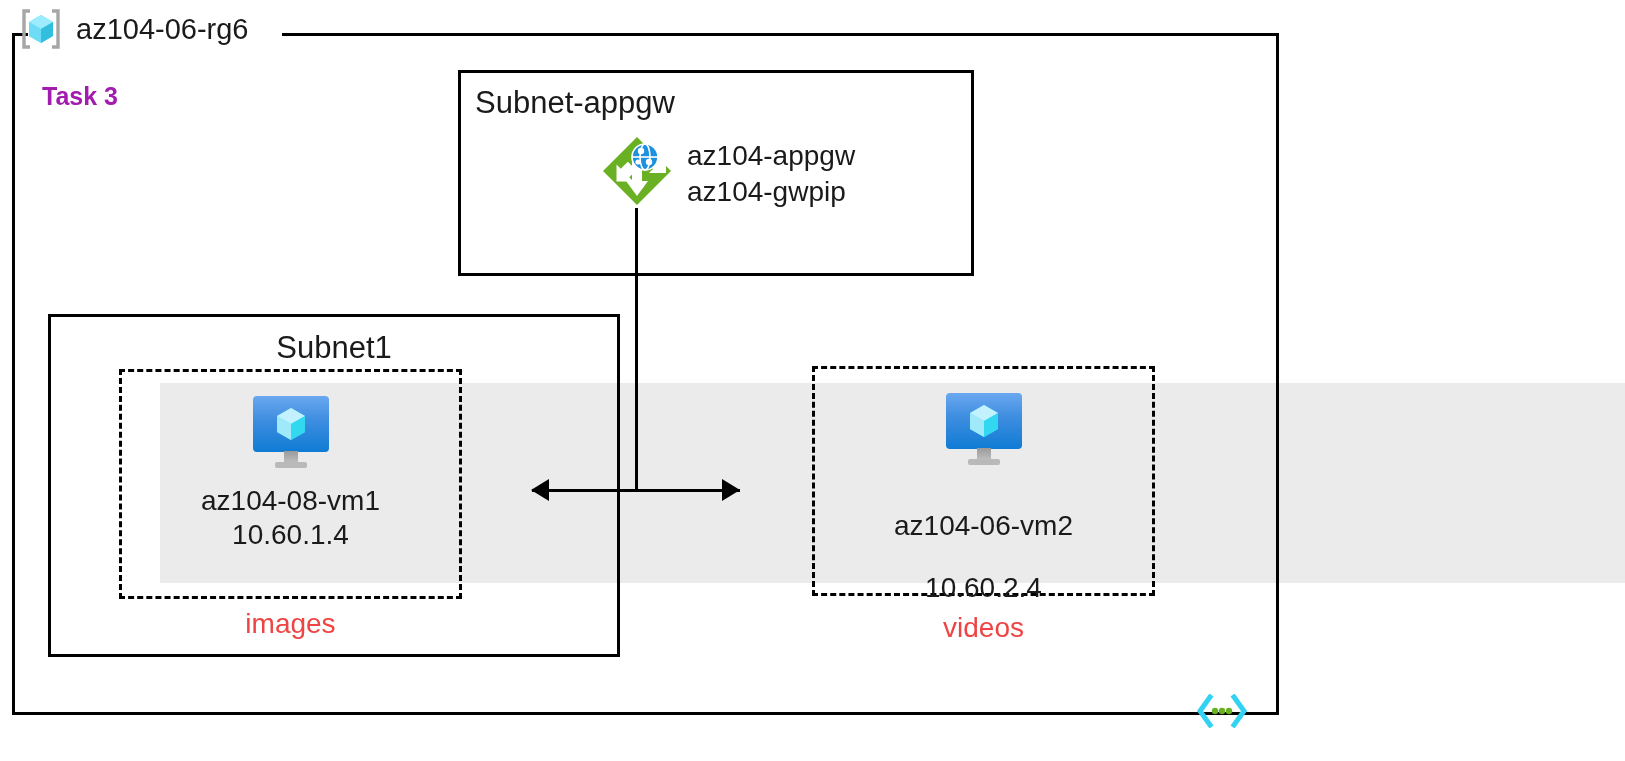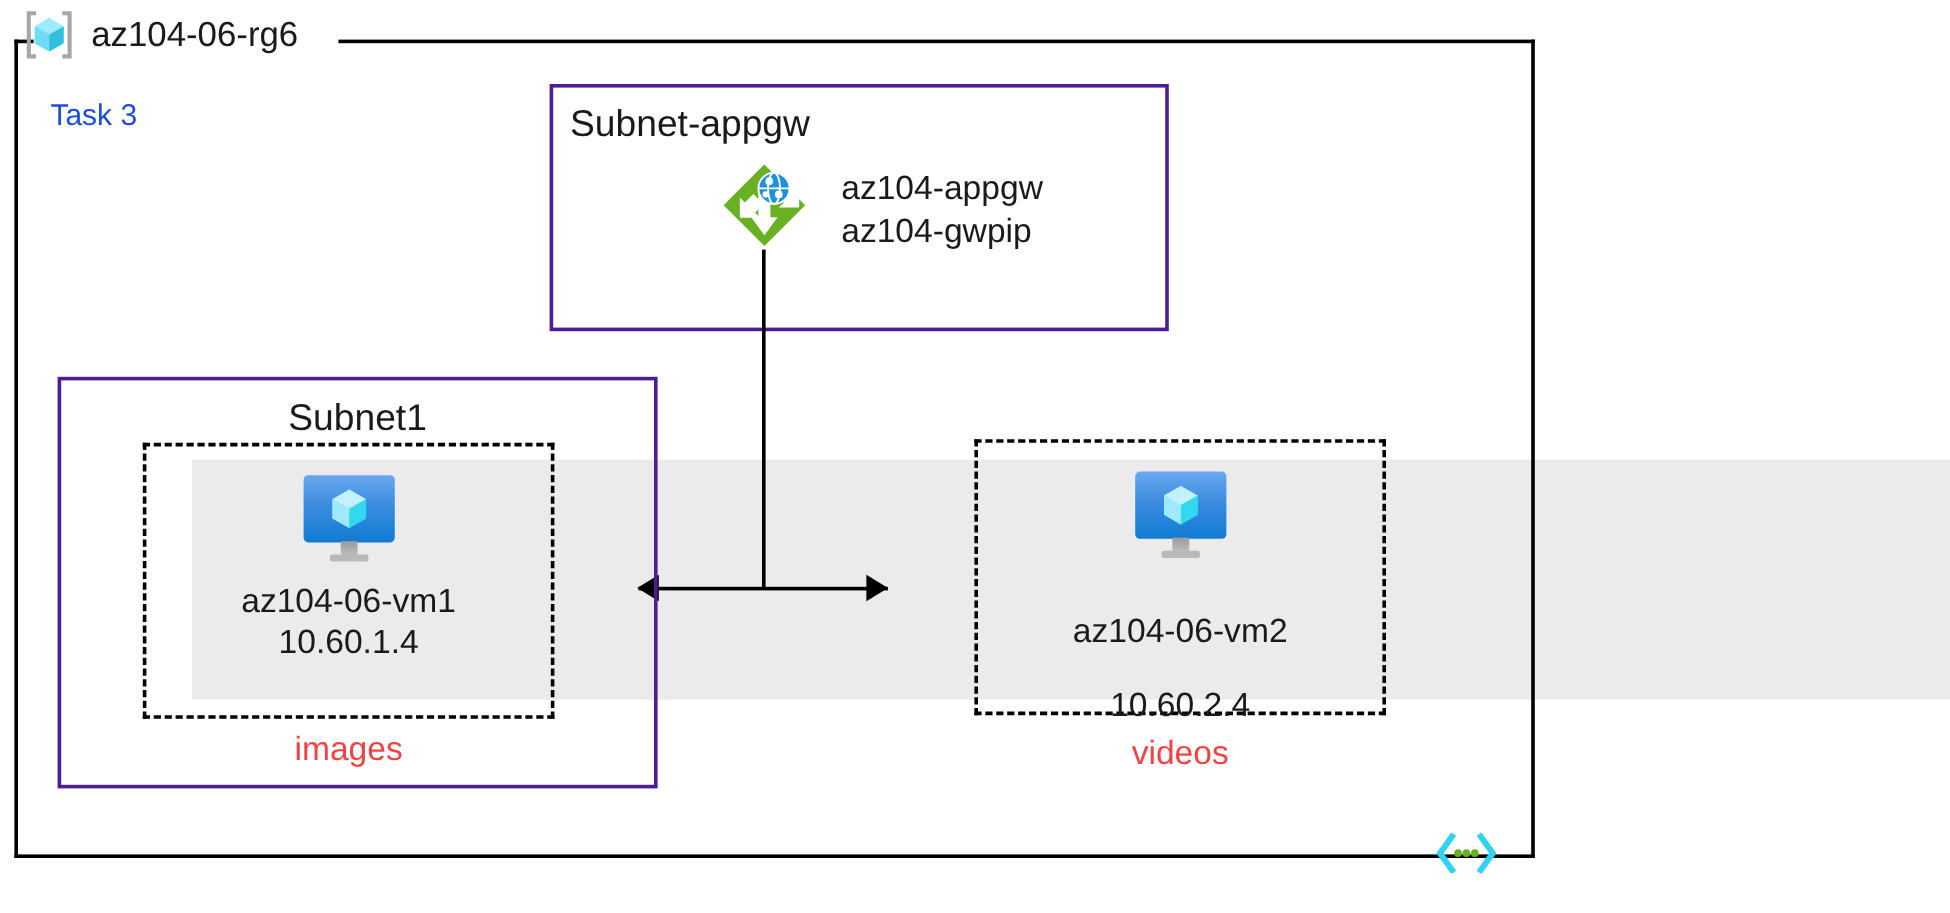--- a/index.html
+++ b/index.html
@@ -84,42 +84,42 @@
     color: #1a1a1a;
     white-space: nowrap;
   }
 
   
   .task-label {
     position: absolute;
     left: 42px;
     top: 82px;
     font-size: 25px;
-    font-weight: normal;
-    color: #1d4ed8;
+    font-weight: bold;
+    color: #a21caf;
     white-space: nowrap;
   }
 
   
   .subnet-box {
     position: absolute;
-    border: 3px solid #4c1d95;
+    border: 3px solid #000000;
     box-sizing: border-box;
     background: transparent;
   }
   .subnet-appgw {
     left: 458px;
     top: 70px;
     width: 516px;
     height: 206px;
   }
   .subnet1 {
     left: 48px;
     top: 314px;
-    width: 500px;
+    width: 572px;
     height: 343px;
   }
   .subnet2 {
     left: 738px;
     top: 314px;
     width: 484px;
     height: 343px;
   }
 
   .subnet-title-left {
@@ -210,21 +210,21 @@
   .caption1 { left: 119px; top: 608px; width: 343px; }
   .caption2 { left: 812px; top: 612px; width: 343px; }
 
   
   .appgw-node {
     position: absolute;
     left: 601px;
     top: 135px;
     display: flex;
     align-items: center;
-    gap: 28px;
+    gap: 14px;
     justify-content: flex-end;
   }
   .appgw-labels {
     font-size: 28px;
     line-height: 1.28;
     color: #1a1a1a;
     white-space: nowrap;
   }
 
   
@@ -343,21 +343,21 @@
           <svg width="76" height="56" viewBox="0 0 76 56" style="display:block;">
             <polygon points="38,12 52,20 52,36 38,44 24,36 24,20" fill="#50e6ff"></polygon>
             <polygon points="38,12 52,20 38,28 24,20" fill="#c3f1ff"></polygon>
             <polygon points="38,28 52,20 52,36 38,44" fill="#32d7f0"></polygon>
             <polygon points="38,28 24,20 24,36 38,44" fill="#9fe9fb"></polygon>
           </svg>
         </div>
         <div class="vm-neck"></div>
         <div class="vm-base"></div>
       </div>
-      <div class="vm-text" style="margin-top:16px;">az104-06-vm1</div>
+      <div class="vm-text" style="margin-top:16px;">az104-08-vm1</div>
       <div class="vm-text">10.60.1.4</div>
     </div>
   </div>
   <div class="subnet-caption caption1">images</div>
 
 
   <div class="vm-group vm-group-2">
     <div class="vm-inner" style="top:24px;gap:28px;">
       <div class="vm-icon">
         <div class="vm-screen">

